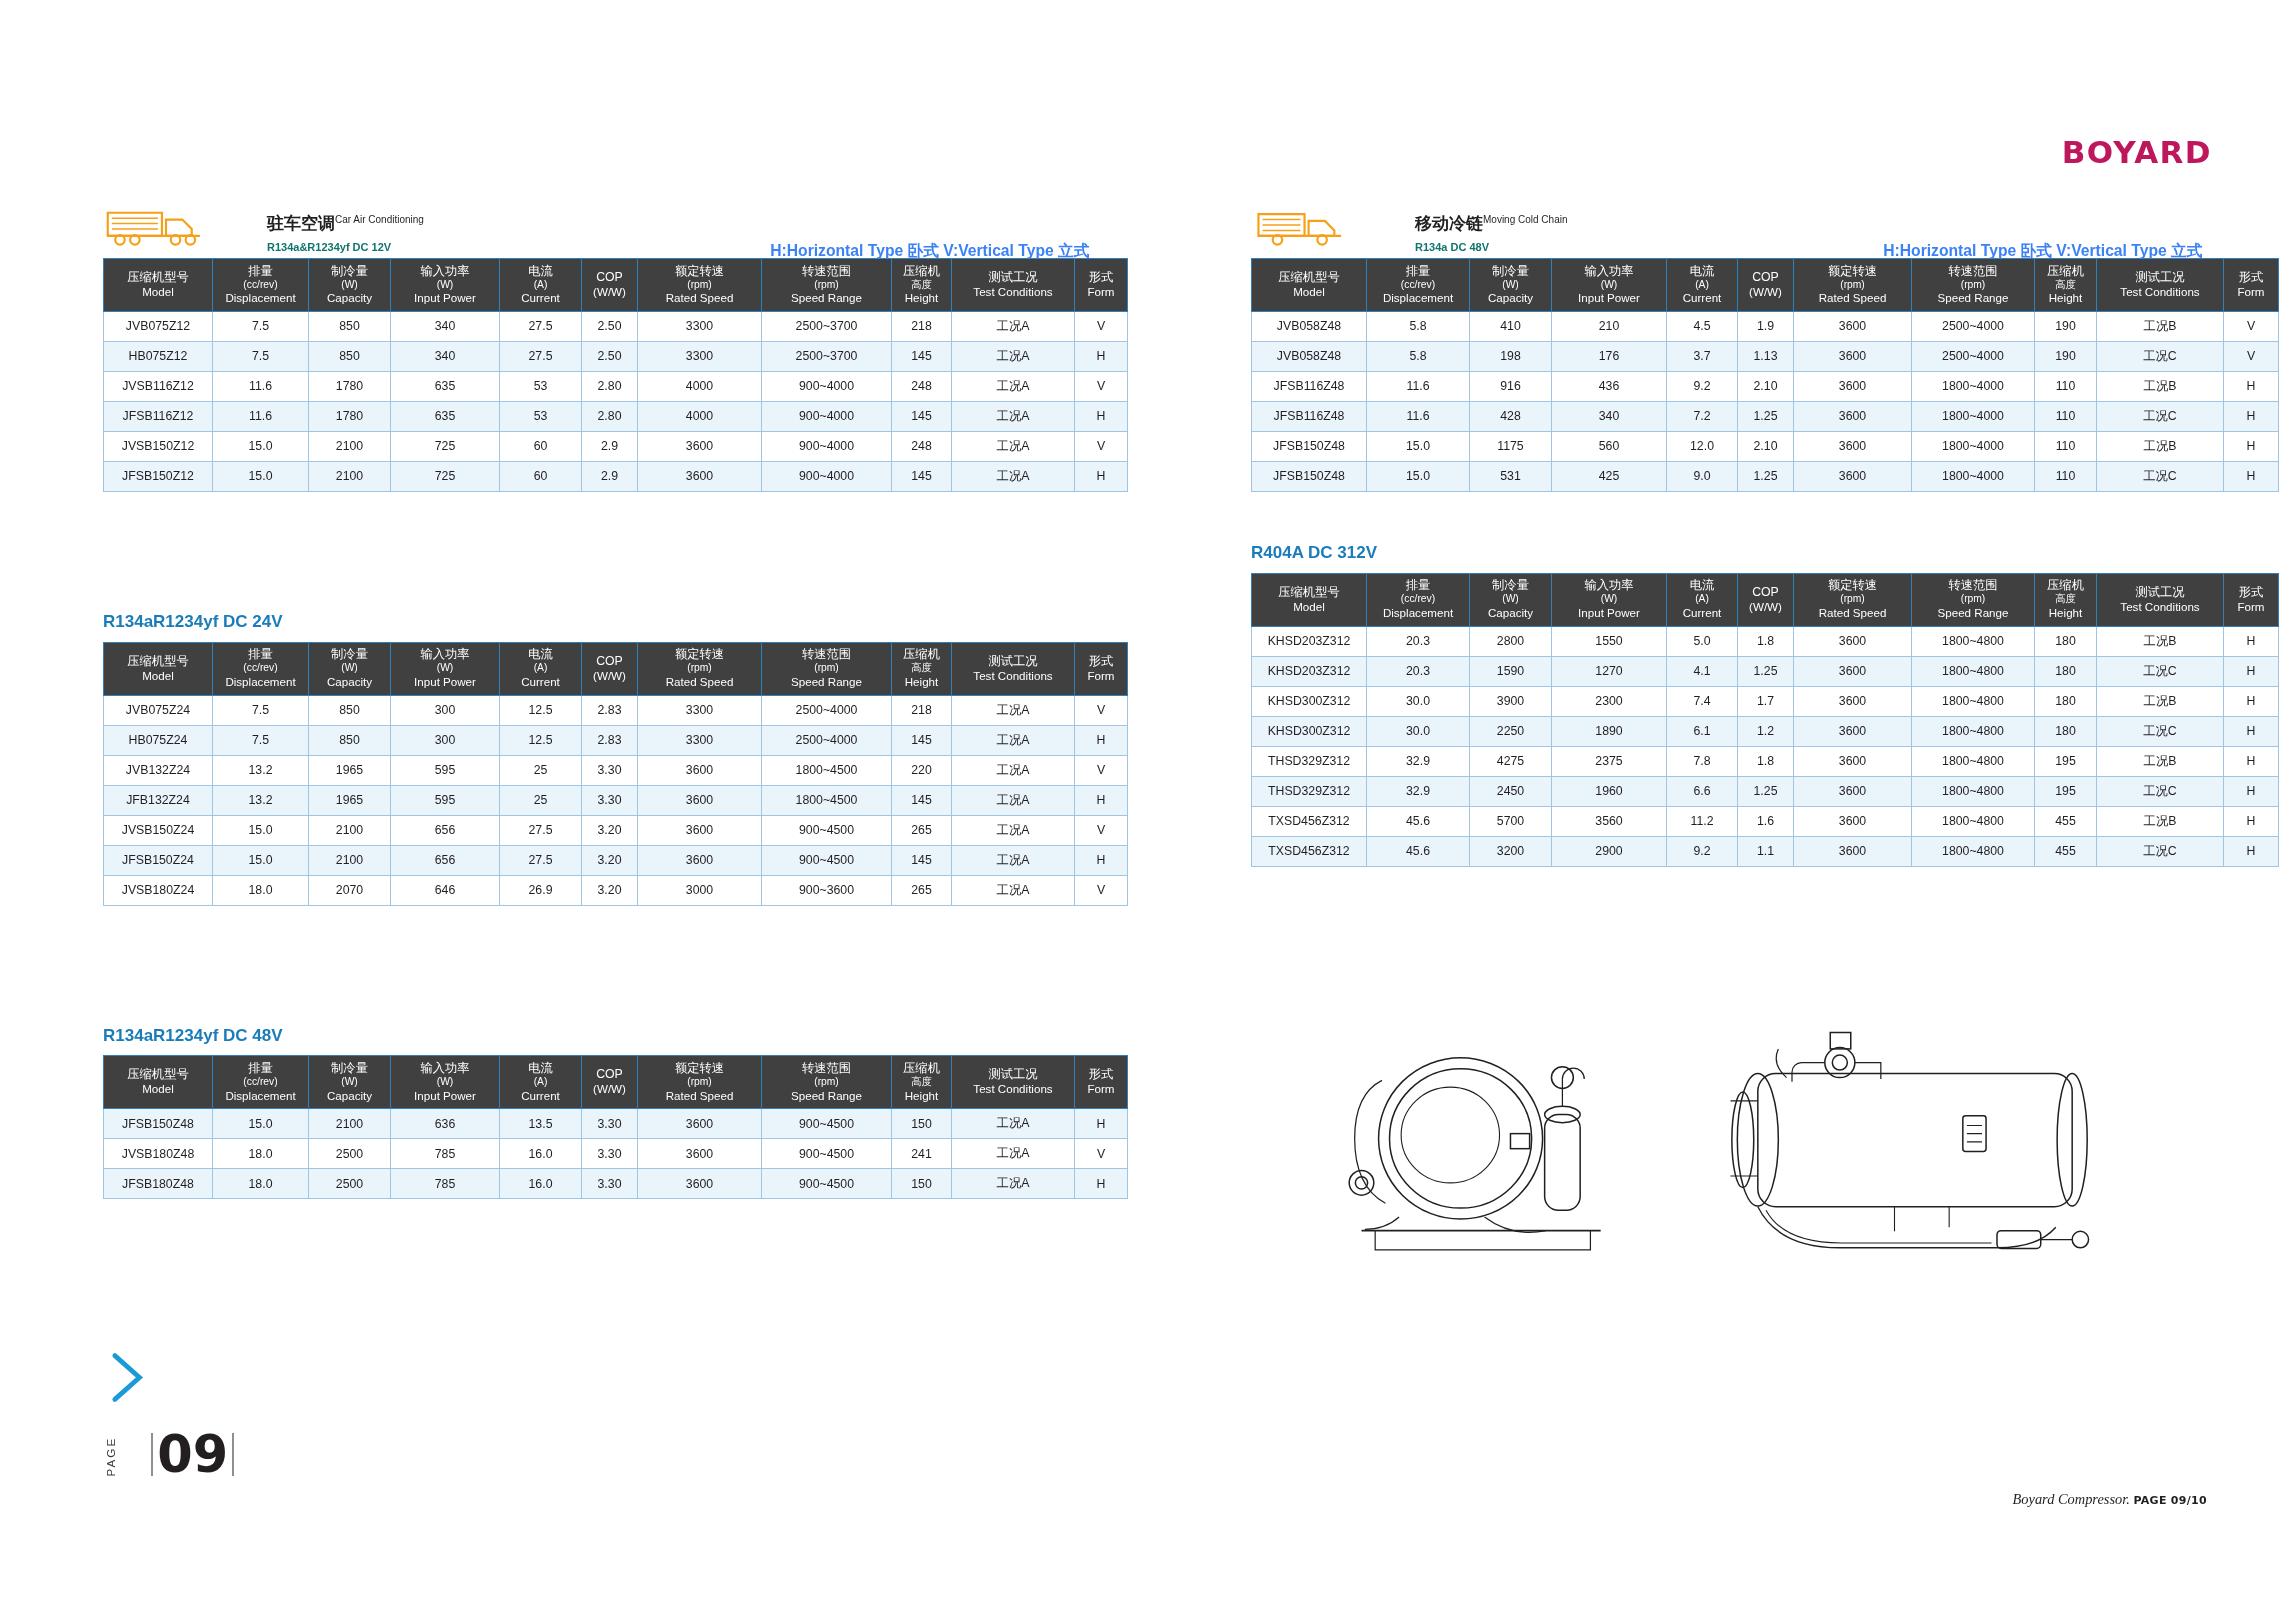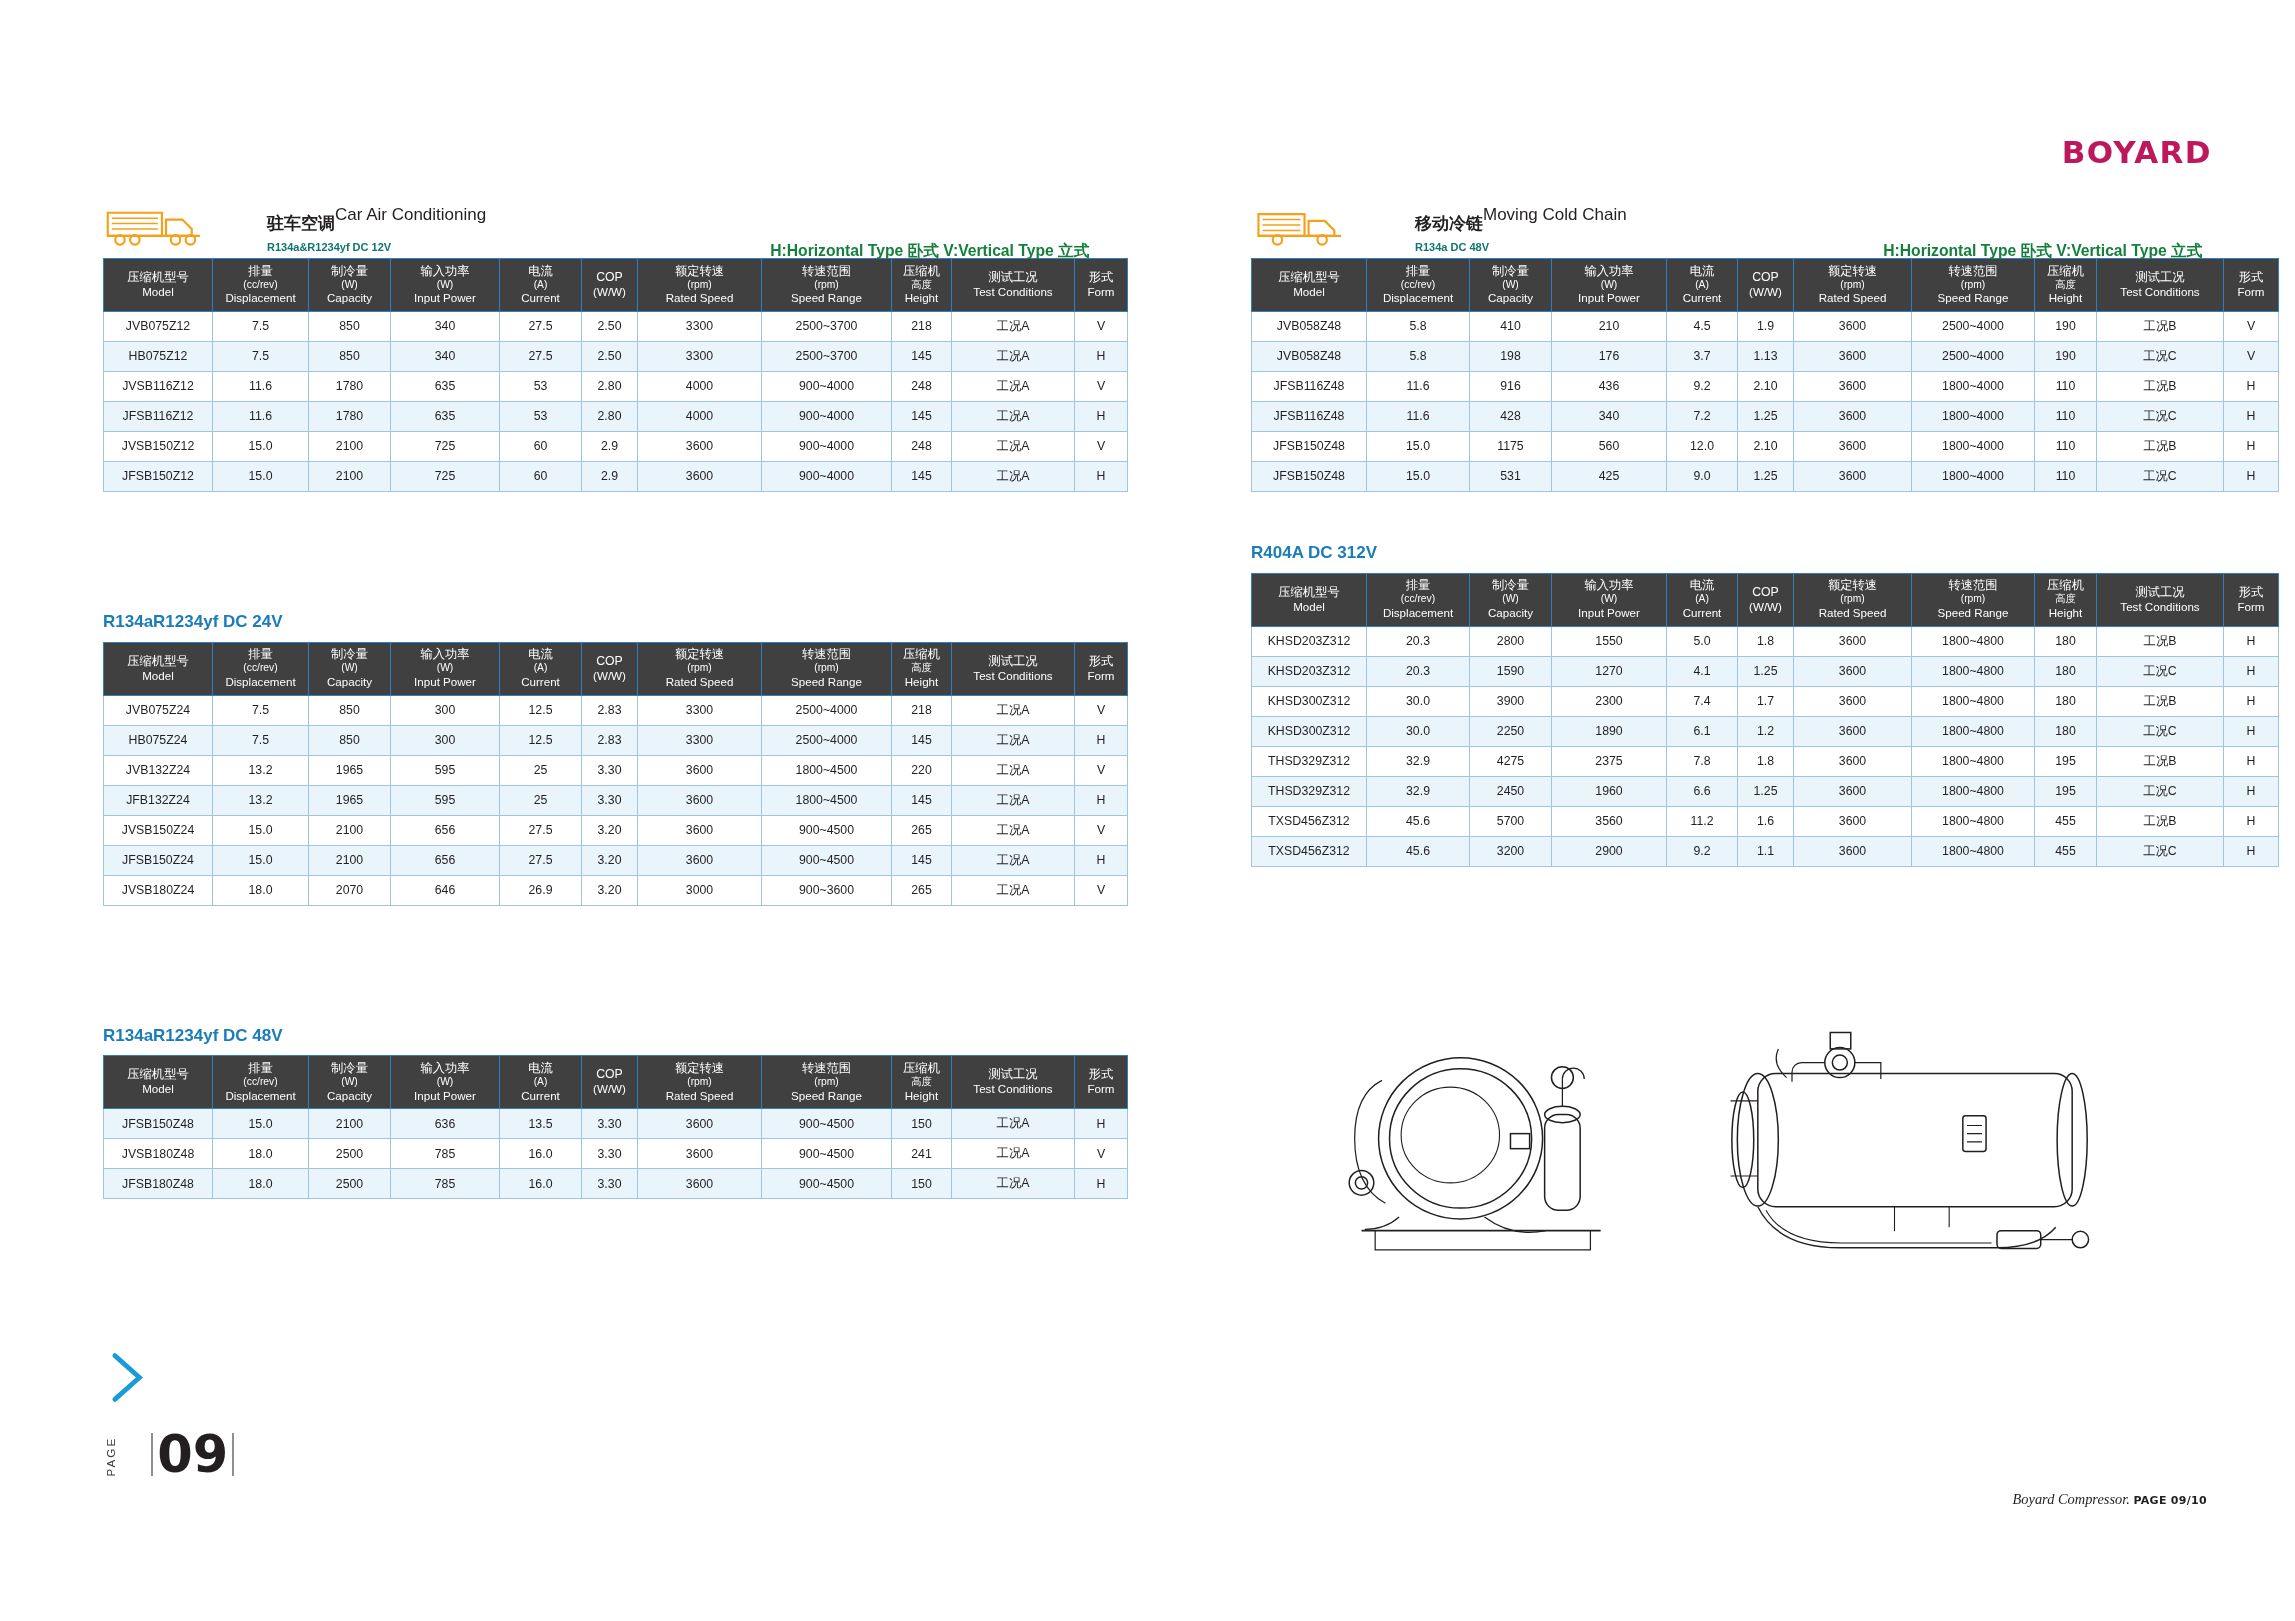--- a/index.html
+++ b/index.html
@@ -62,39 +62,39 @@
     position: absolute;
     left: 164px;
     top: 6.8px;
     font-size: 17px;
     font-weight: bold;
     color: #231f20;
   }
   .sect-en {
     position: absolute;
     left: 232px;
-    top: 0;
-    font-size: 17px;
+    top: 9px;
+    font-size: 10px;
     color: #231f20;
   }
   .sect-sub {
     position: absolute;
     left: 164px;
     top: 36px;
     font-size: 11px;
     font-weight: bold;
     color: #0f766e;
   }
   .sect-type {
     position: absolute;
     right: 5.5px;
     top: 36px;
     font-size: 15.7px;
     font-weight: bold;
-    color: #15803d;
+    color: #3b82f6;
     white-space: nowrap;
   }
 
   
   .subtitle {
     font-size: 17px;
     font-weight: bold;
     color: #1a7cb9;
     margin-bottom: 9.6px;
   }

